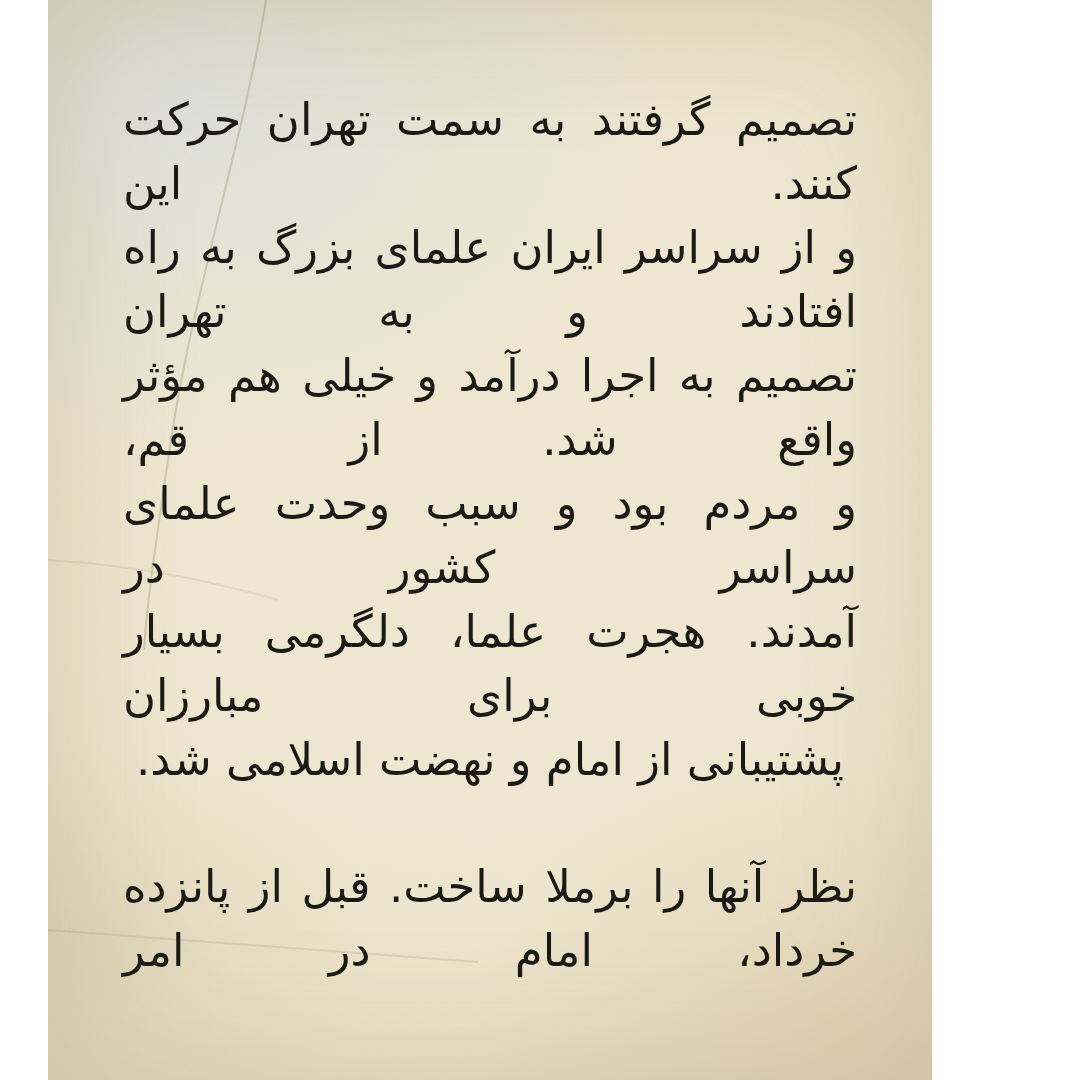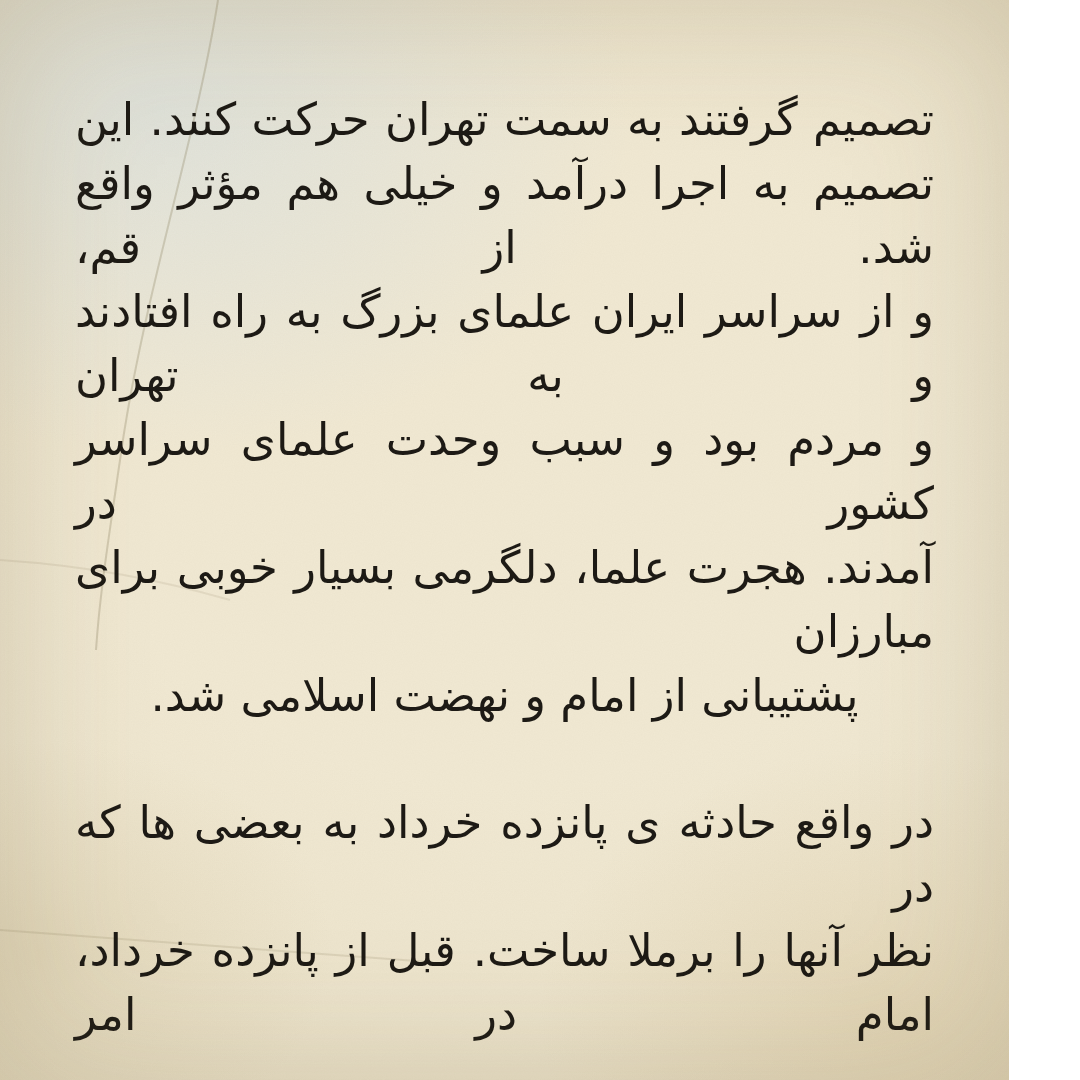--- a/index.html
+++ b/index.html
@@ -1,31 +1,32 @@
 <!DOCTYPE html>
 <html lang="fa"><head>
 <meta charset="utf-8">
 <style>
   html, body { margin: 0; padding: 0; }
   body { width: 1080px; height: 1080px; overflow: hidden; }
 
   .page {
     position: relative;
-    width: 1009px;
+    width: 884px;
     height: 1080px;
     overflow: hidden;
     
     background:
       radial-gradient(ellipse 760px 560px at 16% 10%, rgba(213,223,226,0.60), rgba(213,223,226,0) 62%),
       radial-gradient(ellipse 500px 380px at 88% 94%, rgba(196,168,112,0.22), rgba(196,168,112,0) 70%),
       radial-gradient(ellipse 420px 300px at 4% 88%, rgba(180,160,110,0.18), rgba(180,160,110,0) 70%),
       radial-gradient(ellipse 1250px 950px at 50% 42%, #f1e9d3 35%, rgba(241,233,211,0) 78%),
       radial-gradient(ellipse 1700px 1350px at 50% 50%, #ebe2c9 55%, #d9cda9 100%),
       #e6dcc3;
     font-family: "DejaVu Sans", sans-serif;
+    margin-left: 48px;
   }
 
   .vignette {
     position: absolute; inset: 0;
     box-shadow: inset 0 0 150px rgba(110, 92, 52, 0.22);
     pointer-events: none;
   }
 
   .grain { position: absolute; inset: 0; pointer-events: none; }
 
@@ -75,29 +76,28 @@
 
     <path d="M0,930 C150,942 290,952 430,962" fill="none" stroke="rgba(140,128,96,0.18)" stroke-width="2"></path>
 
     <path d="M0,560 C90,566 160,580 230,600" fill="none" stroke="rgba(140,128,96,0.14)" stroke-width="2"></path>
   </svg>
 
   <div class="content">
 
     <div class="para">
       <div class="line j">تصمیم گرفتند به سمت تهران حرکت کنند. این</div>
+      <div class="line j">و از سراسر ایران علمای بزرگ به راه افتادند و به تهران</div>
       <div class="line j">تصمیم به اجرا درآمد و خیلی هم مؤثر واقع شد. از قم،</div>
-      <div class="line j">و از سراسر ایران علمای بزرگ به راه افتادند و به تهران</div>
       <div class="line j">و مردم بود و سبب وحدت علمای سراسر کشور در</div>
       <div class="line j">آمدند. هجرت علما، دلگرمی بسیار خوبی برای مبارزان</div>
       <div class="line c">پشتیبانی از امام و نهضت اسلامی شد.</div>
     </div>
 
     <div class="para">
-      <div class="line j">در واقع حادثه ی پانزده خرداد به بعضی ها که در</div>
       <div class="line j">نظر آنها را برملا ساخت. قبل از پانزده خرداد، امام در امر</div>
 
     </div>
 
   </div>
 
   <div class="vignette"></div>
 </div>
 
 </body></html>

